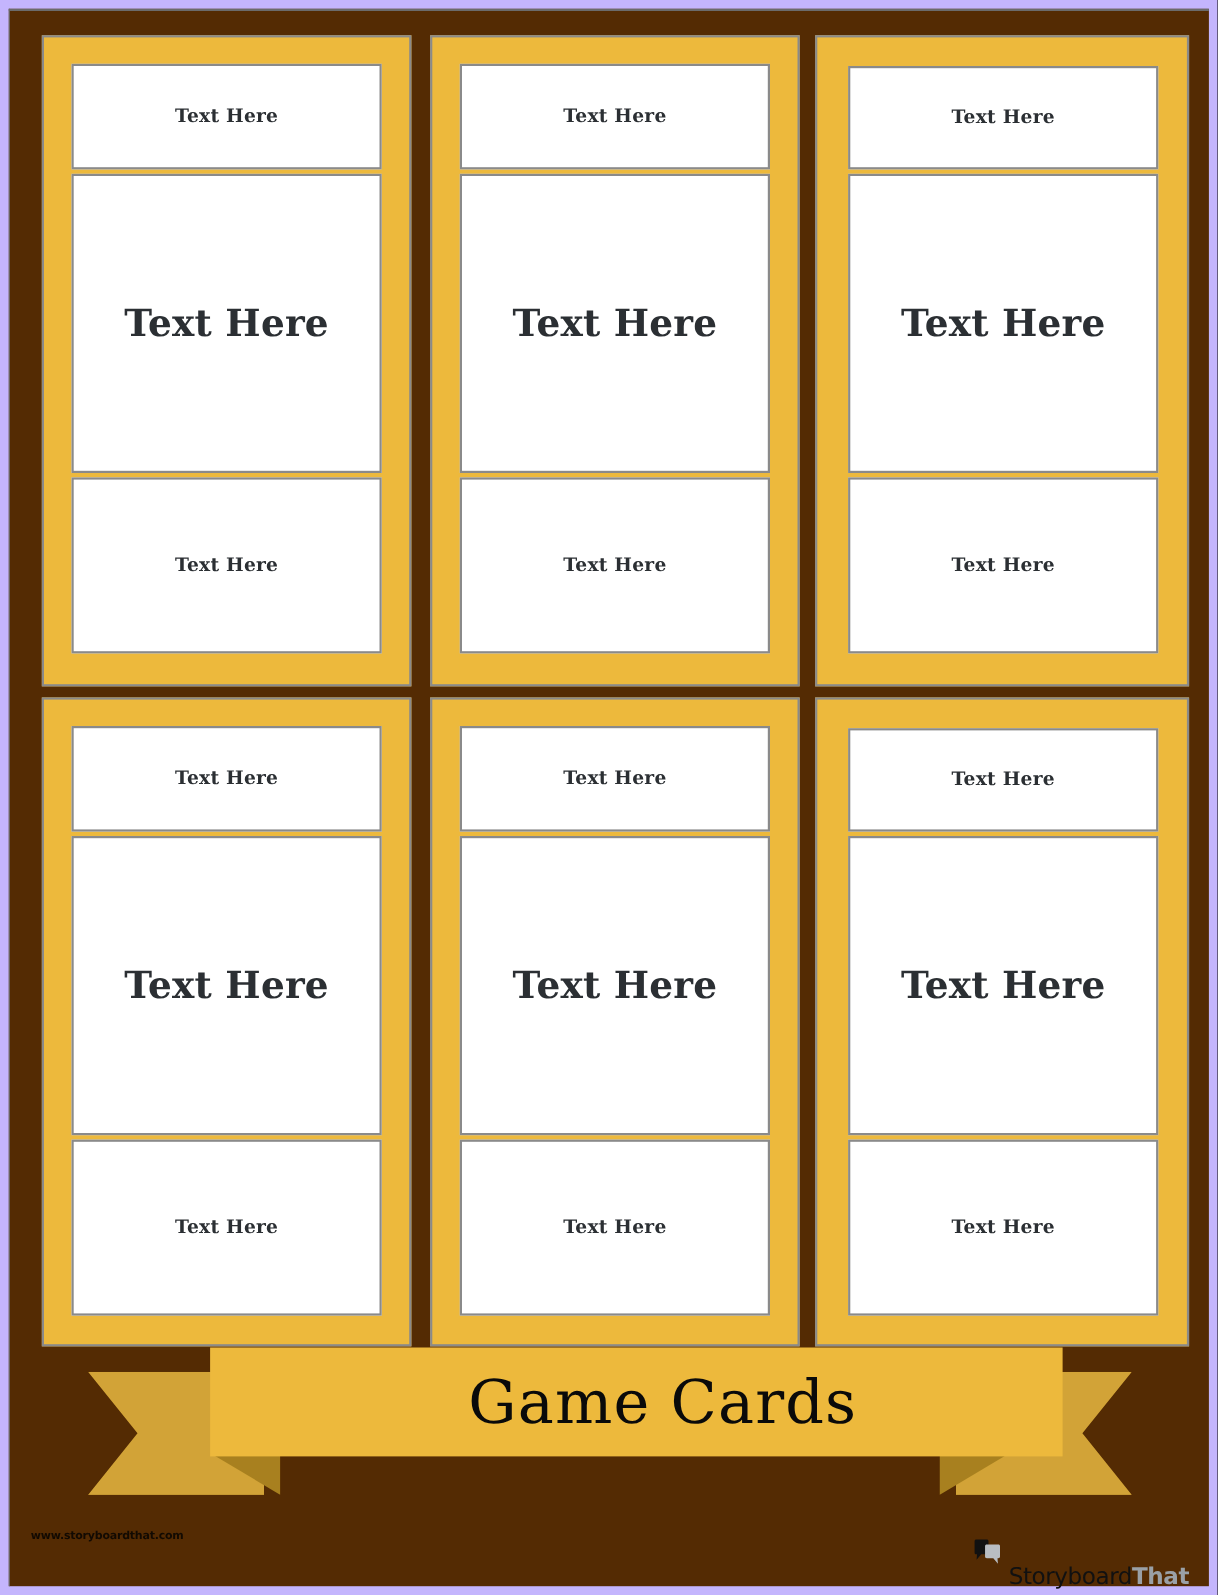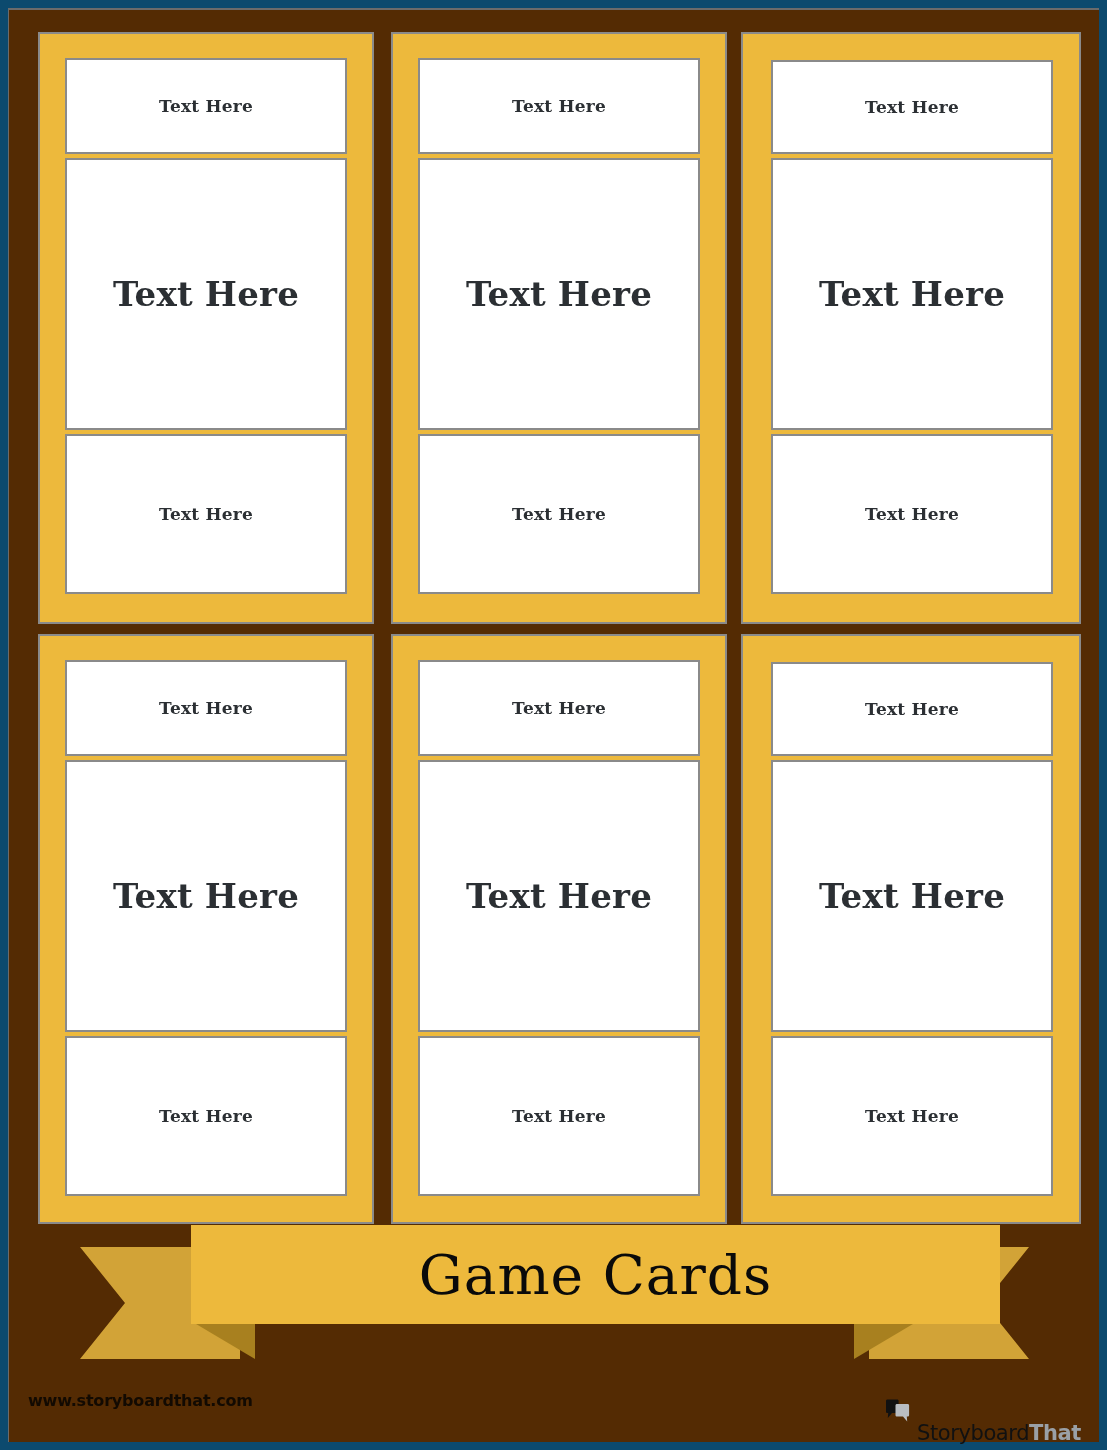--- a/index.html
+++ b/index.html
@@ -5,21 +5,21 @@
   html, body {
     margin: 0;
     padding: 0;
     background: #000000;
   }
 
   #poster {
     position: relative;
     width: 1107px;
     height: 1450px;
-    background: #0c4a6e;
+    background: #c4b5fd;
     overflow: hidden;
     font-family: "Liberation Serif", serif;
   }
 
   
   .paper {
     position: absolute;
     left: 8px;
     top: 8px;
     width: 1091px;
@@ -132,46 +132,47 @@
     height: 38px;
     background: #A8801F;
   }
   .fold-left  { left: 111px;  clip-path: polygon(0 0, 100% 0, 100% 100%); }
   .fold-right { right: 111px; clip-path: polygon(0 0, 100% 0, 0 100%); }
 
   .ribbon-body {
     position: absolute;
     left: 111px;
     top: 0px;
-    width: 809px;
+    width: 727px;
     height: 99px;
     background: #EDB93C;
     display: flex;
     align-items: center;
     justify-content: center;
+    padding-left: 48px;
   }
 
   .ribbon-title {
     color: #0a0a0a;
     font-family: "DejaVu Serif", "Liberation Serif", serif;
     font-weight: 400;
     font-size: 55px;
     letter-spacing: 1px;
     white-space: nowrap;
   }
 
   
   .site-url {
     position: absolute;
     left: 19px;
     top: 1381px;
     color: #120a02;
     font-family: "DejaVu Sans", sans-serif;
     font-weight: 700;
-    font-size: 16px;
+    font-size: 10px;
     letter-spacing: -0.2px;
     white-space: nowrap;
   }
 
   .brand {
     position: absolute;
     right: 18px;
     top: 1371px;
     display: flex;
     align-items: center;

